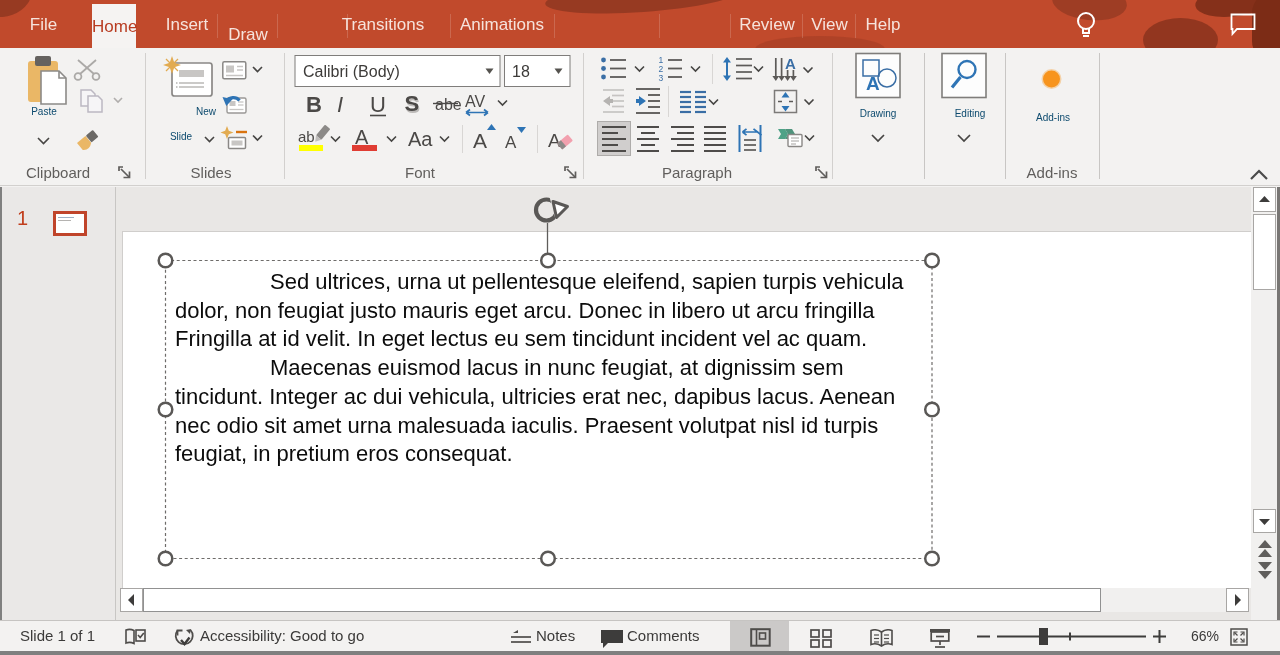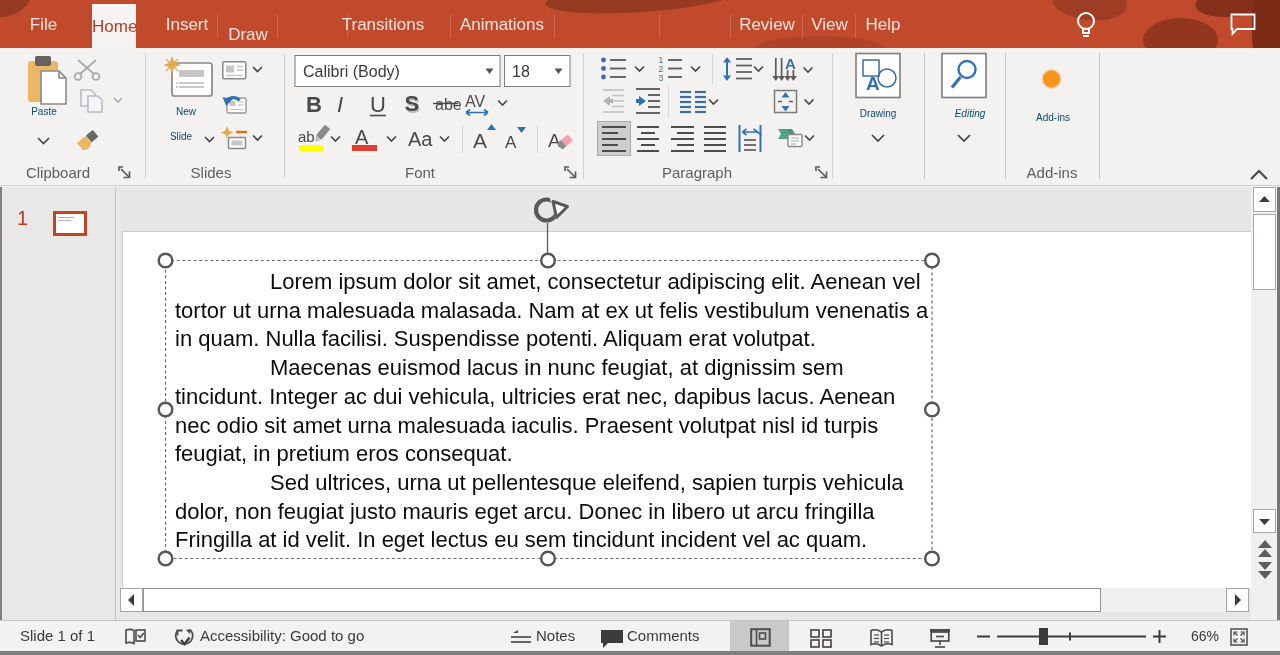--- a/index.html
+++ b/index.html
@@ -383,24 +383,24 @@
     <line x1="960.5" y1="29" x2="952" y2="39.5" stroke="#2e74b5" stroke-width="3.2"></line>
     <path d="M958 87 l6 6 l6 -6" fill="none" stroke="#464543" stroke-width="1.7"></path>
   </g>
 
   <circle cx="1051.5" cy="31" r="8.5" fill="#f7941e"></circle>
   <circle cx="1051.5" cy="31" r="10" fill="#f7941e" opacity=".35"></circle>
 
   <path d="M1251 131 l8 -8 l8 8" fill="none" stroke="#4a4a4a" stroke-width="2.2"></path>
 </svg>
 <div class="btnlabel" style="left:14px;top:58px;width:60px;">Paste</div>
-<div class="btnlabel" style="left:156px;top:58px;width:60px;">New</div>
+<div class="btnlabel" style="left:156px;top:58px;width:60px;text-align:right;">New</div>
 <div class="btnlabel" style="left:146px;top:83px;width:70px;">Slide</div>
 <div class="btnlabel" style="left:838px;top:60px;width:80px;">Drawing</div>
-<div class="btnlabel" style="left:924px;top:60px;width:92px;font-style:italic;">Editing</div>
+<div class="btnlabel" style="left:924px;top:60px;width:92px;">Editing</div>
 <div class="btnlabel" style="left:1013px;top:64px;width:80px;">Add-ins</div>
 <div class="rlabel" style="left:-2px;">Clipboard</div>
 <div class="rlabel" style="left:151px;">Slides</div>
 <div class="rlabel" style="left:360px;">Font</div>
 <div class="rlabel" style="left:637px;">Paragraph</div>
 <div class="rlabel" style="left:992px;">Add-ins</div>
 </div>
 <div id="main"></div>
 <div id="leftedge"></div>
 <div id="panel">
@@ -427,30 +427,27 @@
       <circle cx="165.5" cy="409.5" r="6.8"></circle>
         <circle cx="932" cy="409.5" r="6.8"></circle>
       <circle cx="165.5" cy="558.5" r="6.8"></circle>
         <circle cx="548" cy="558.5" r="6.8"></circle>
         <circle cx="932" cy="558.5" r="6.8"></circle>
     </g>
   </g>
 </svg>
 
 <div id="txt">
-<p>Lorem ipsum dolor sit amet, consectetur adipiscing elit. Aenean vel<br>
-tortor ut urna malesuada malasada. Nam at ex ut felis vestibulum venenatis a<br>
-in quam. Nulla facilisi. Suspendisse potenti. Aliquam erat volutpat.</p>
+<p>Sed ultrices, urna ut pellentesque eleifend, sapien turpis vehicula<br>
+dolor, non feugiat justo mauris eget arcu. Donec in libero ut arcu fringilla<br>
+Fringilla at id velit. In eget lectus eu sem tincidunt incident vel ac quam.</p>
 <p>Maecenas euismod lacus in nunc feugiat, at dignissim sem<br>
 tincidunt. Integer ac dui vehicula, ultricies erat nec, dapibus lacus. Aenean<br>
 nec odio sit amet urna malesuada iaculis. Praesent volutpat nisl id turpis<br>
 feugiat, in pretium eros consequat.</p>
-<p>Sed ultrices, urna ut pellentesque eleifend, sapien turpis vehicula<br>
-dolor, non feugiat justo mauris eget arcu. Donec in libero ut arcu fringilla<br>
-Fringilla at id velit. In eget lectus eu sem tincidunt incident vel ac quam.</p>
 </div>
 
 <div class="abs" style="left:1251px;top:187px;width:26px;height:433px;background:#f1f0ef;"></div>
 <div class="abs" style="left:1253px;top:187px;width:23px;height:25px;background:#fff;border:1px solid #a8a6a4;"></div>
 <svg class="abs" style="left:1253px;top:187px;" width="23" height="25">
     <path d="M6 15 l5.5 -6 l5.5 6 z" fill="#3d3c3b"></path>
   </svg>
 <div class="abs" style="left:1253px;top:214px;width:23px;height:76px;background:#fff;border:1px solid #a8a6a4;"></div>
 <div class="abs" style="left:1253px;top:509px;width:23px;height:24px;background:#fff;border:1px solid #a8a6a4;"></div>
 <svg class="abs" style="left:1253px;top:509px;" width="23" height="24">

